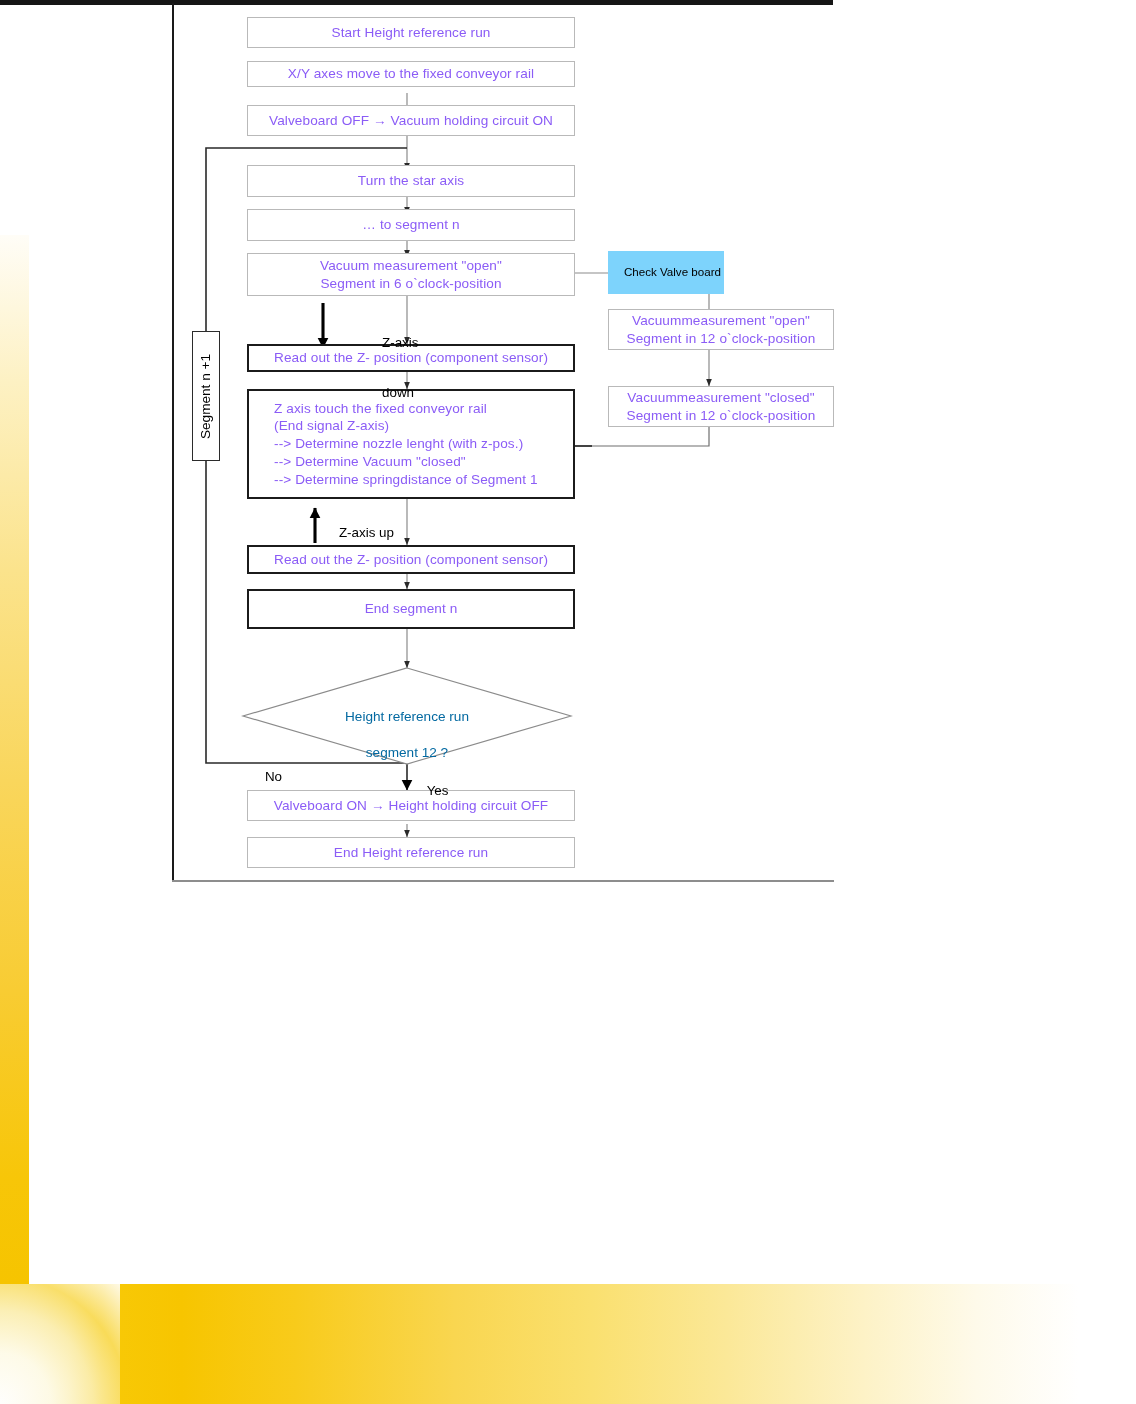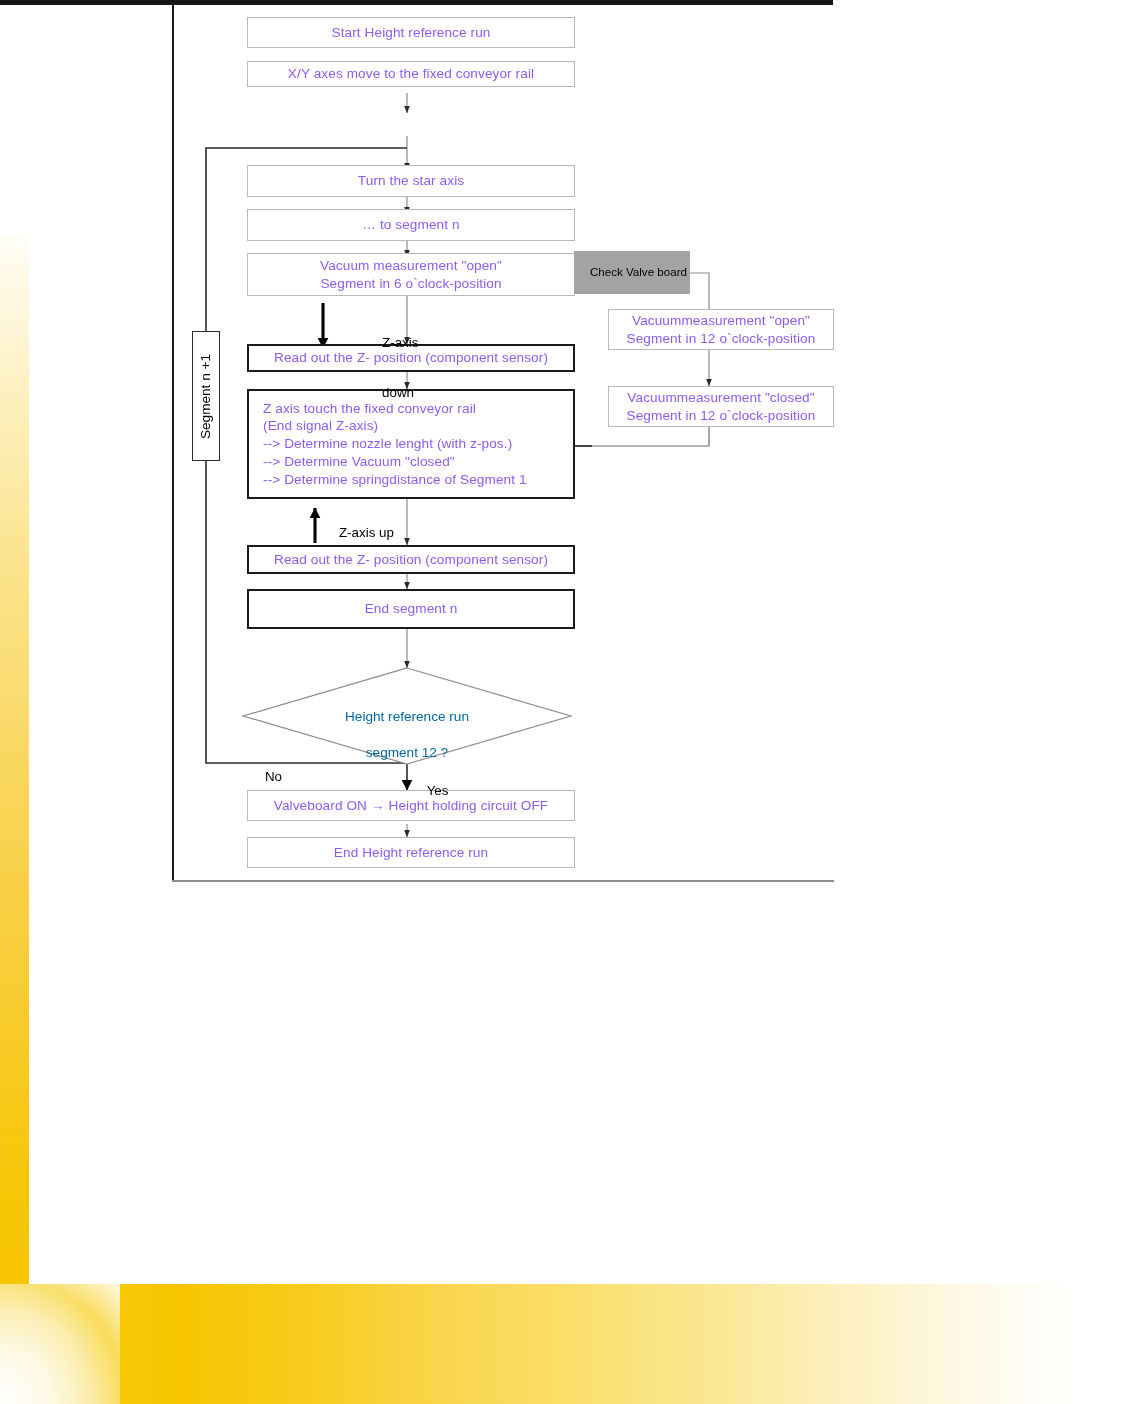--- a/index.html
+++ b/index.html
@@ -187,39 +187,42 @@
   </svg>
 
   <div class="node thin" style="left:75px;top:14px;width:328px;height:31px;">
     <span>Start Height reference run</span>
   </div>
 
   <div class="node thin" style="left:75px;top:58px;width:328px;height:26px;">
     <span>X/Y axes move to the fixed conveyor rail</span>
   </div>
 
+  <div class="node thin" style="left:75px;top:102px;width:328px;height:31px;">
+    <span>Valveboard OFF → Vacuum holding circuit ON</span>
+  </div>
 
   <div class="node thin" style="left:75px;top:162px;width:328px;height:32px;">
     <span>Turn the star axis</span>
   </div>
 
   <div class="node thin" style="left:75px;top:206px;width:328px;height:32px;">
     <span>… to segment   n</span>
   </div>
 
   <div class="node thin" style="left:75px;top:250px;width:328px;height:43px;flex-direction:column;">
     <span>Vacuum measurement "open"</span>
     <span>Segment in 6 o`clock-position</span>
   </div>
 
   <div class="node bold" style="left:75px;top:341px;width:328px;height:28px;">
     <span>Read out the Z- position (component sensor)</span>
   </div>
 
-  <div class="node bold left" style="left:75px;top:386px;width:328px;height:110px;flex-direction:column;align-items:flex-start;justify-content:center;padding-left:14px;">
+  <div class="node bold left" style="left:75px;top:386px;width:328px;height:110px;flex-direction:column;align-items:flex-start;justify-content:center;padding-left:25px;">
     <span>Z axis touch the fixed conveyor rail</span>
     <span> (End signal Z-axis)</span>
     <span>  --&gt; Determine nozzle lenght (with z-pos.)</span>
     <span>  --&gt; Determine Vacuum "closed"</span>
     <span>  --&gt; Determine springdistance of Segment 1</span>
   </div>
 
   <div class="node bold" style="left:75px;top:542px;width:328px;height:29px;">
     <span>Read out the Z- position (component sensor)</span>
   </div>
@@ -247,21 +250,21 @@
   <div class="node thin" style="left:436px;top:306px;width:226px;height:41px;flex-direction:column;">
     <span>Vacuummeasurement "open"</span>
     <span>Segment in 12 o`clock-position</span>
   </div>
 
   <div class="node thin" style="left:436px;top:383px;width:226px;height:41px;flex-direction:column;">
     <span>Vacuummeasurement "closed"</span>
     <span>Segment in 12 o`clock-position</span>
   </div>
 
-  <div class="freetext small" style="left:402px;top:248px;background:#a3a3a3;padding:0 3px;text-align:center;">
+  <div class="freetext small" style="left:436px;top:248px;background:#7dd3fc;padding:0 3px;text-align:center;">
     <span>Check Valve board</span>
   </div>
 
   <div class="freetext" style="left:162px;top:298px;margin-left:48px;">
     <div>Z-axis</div>
     <div>down</div>
   </div>
 
   <div class="freetext" style="left:152px;top:505px;">
     <span>Z-axis up</span>

